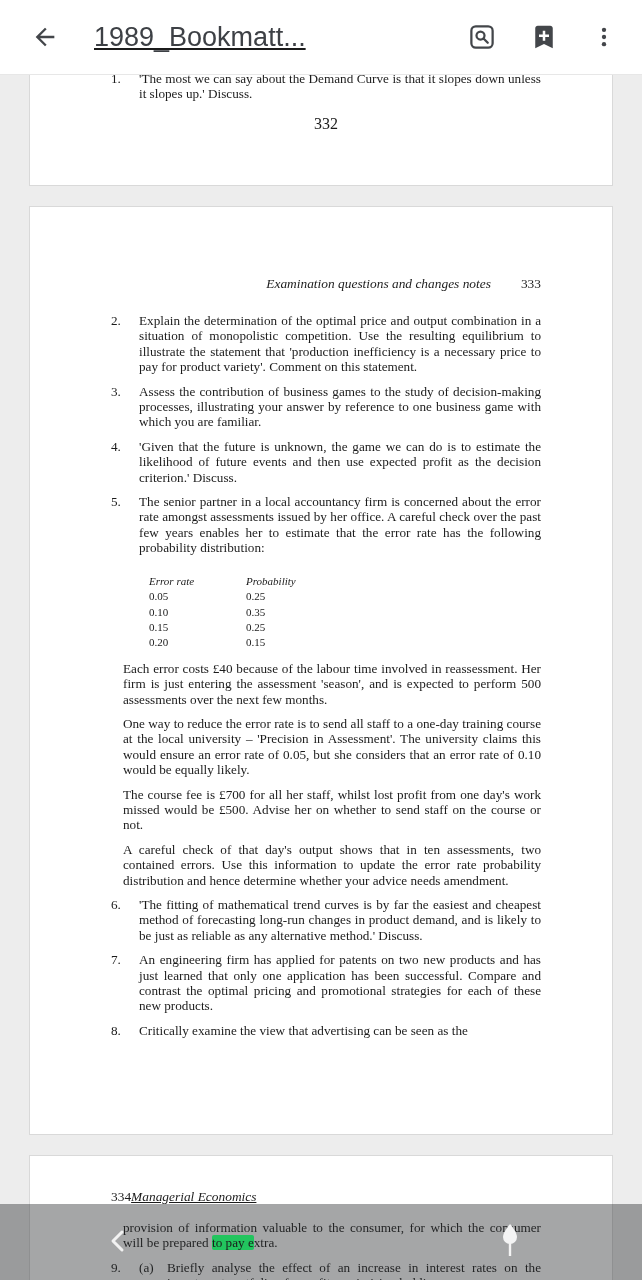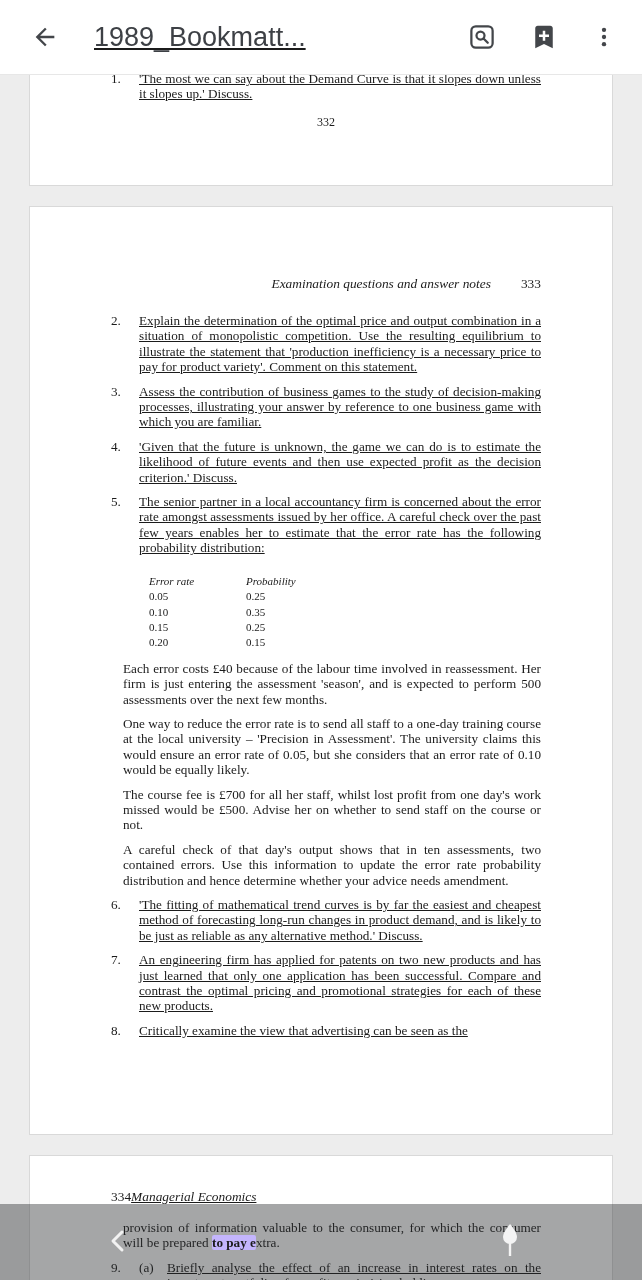--- a/index.html
+++ b/index.html
@@ -16,40 +16,40 @@
   .app-actions { display:flex; align-items:center; gap:22px; }
 
   
   .viewer { height:1205px; background:#ededed; overflow:hidden; }
   .page { margin:0 29px; background:#ffffff; border:1px solid #d9d9d9; }
   .page-top { height:111px; overflow:hidden; padding:0 71px 0 81px; border-top:none; }
   .offset-up { margin-top:-4px; }
 
   .q-item { display:flex; margin-bottom:9px; }
   .q-num, .q-sub { flex:0 0 28px; font-size:13.2px; line-height:15.4px; }
-  .q-text { flex:1; font-size:13.2px; line-height:15.4px; text-align:justify;text-decoration:underline; }
-  .page-number-center { text-align:center; font-size:12px; margin-top:13px; }
+  .q-text { flex:1; font-size:13.2px; line-height:15.4px; text-align:justify; }
+  .page-number-center { text-align:center; font-size:16px; margin-top:13px; }
 
   .page-main { margin-top:20px; height:929px; padding:69px 71px 0 81px; overflow:hidden; }
   .running-header { display:flex; justify-content:flex-end; align-items:baseline; gap:30px;
                     font-size:13.4px; margin-bottom:21px; }
   .rh-title { font-style:italic; }
 
   .dist-table { margin:18px 0 10px 38px; font-size:11px; line-height:15.4px; }
   .t-row { display:flex; }
   .t-c1 { width:97px; }
   .ital { font-style:italic; }
 
   .q-para { margin:0 0 9px 12px; font-size:13.2px; line-height:15.4px; text-align:justify; }
 
   .page-bottom { margin-top:20px; height:126px; padding:33px 71px 0 81px; overflow:hidden; border-bottom:none; }
   .running-header-left { display:flex; align-items:baseline; font-size:13.4px; margin-bottom:15px; }
   .rh-underline { font-style:italic; text-decoration:underline; }
 
-  .sel-highlight { position:relative; z-index:5; background:#c4b5fd; border-radius:2px;font-weight:bold; }
+  .sel-highlight { position:relative; z-index:5; background:#22c55e; border-radius:2px; }
 
   
   .selection-scrim { position:absolute; left:0; right:0; bottom:0; height:76px;
                      background:rgba(40,42,45,0.42); z-index:4; }
   .handle-left { position:absolute; left:106px; top:21px; cursor:pointer; }
   .handle-pin  { position:absolute; left:500px; top:18px; cursor:pointer; }
 </style>
 </head>
 <body>
 
@@ -91,21 +91,21 @@
       <div class="q-item">
         <span class="q-num">1.</span>
         <div class="q-text">'The most we can say about the Demand Curve is that it slopes down unless it slopes up.' Discuss.</div>
       </div>
       <div class="page-number-center">332</div>
     </div>
   </section>
 
   <section class="page page-main">
     <div class="running-header">
-      <span class="rh-title">Examination questions and answer notes</span>
+      <span class="rh-title">Examination questions and changes notes</span>
       <span class="rh-num">333</span>
     </div>
 
     <div class="q-item">
       <span class="q-num">2.</span>
       <div class="q-text">Explain the determination of the optimal price and output combination in a situation of monopolistic competition. Use the resulting equilibrium to illustrate the statement that 'production inefficiency is a necessary price to pay for product variety'. Comment on this statement.</div>
     </div>
 
     <div class="q-item">
       <span class="q-num">3.</span>

